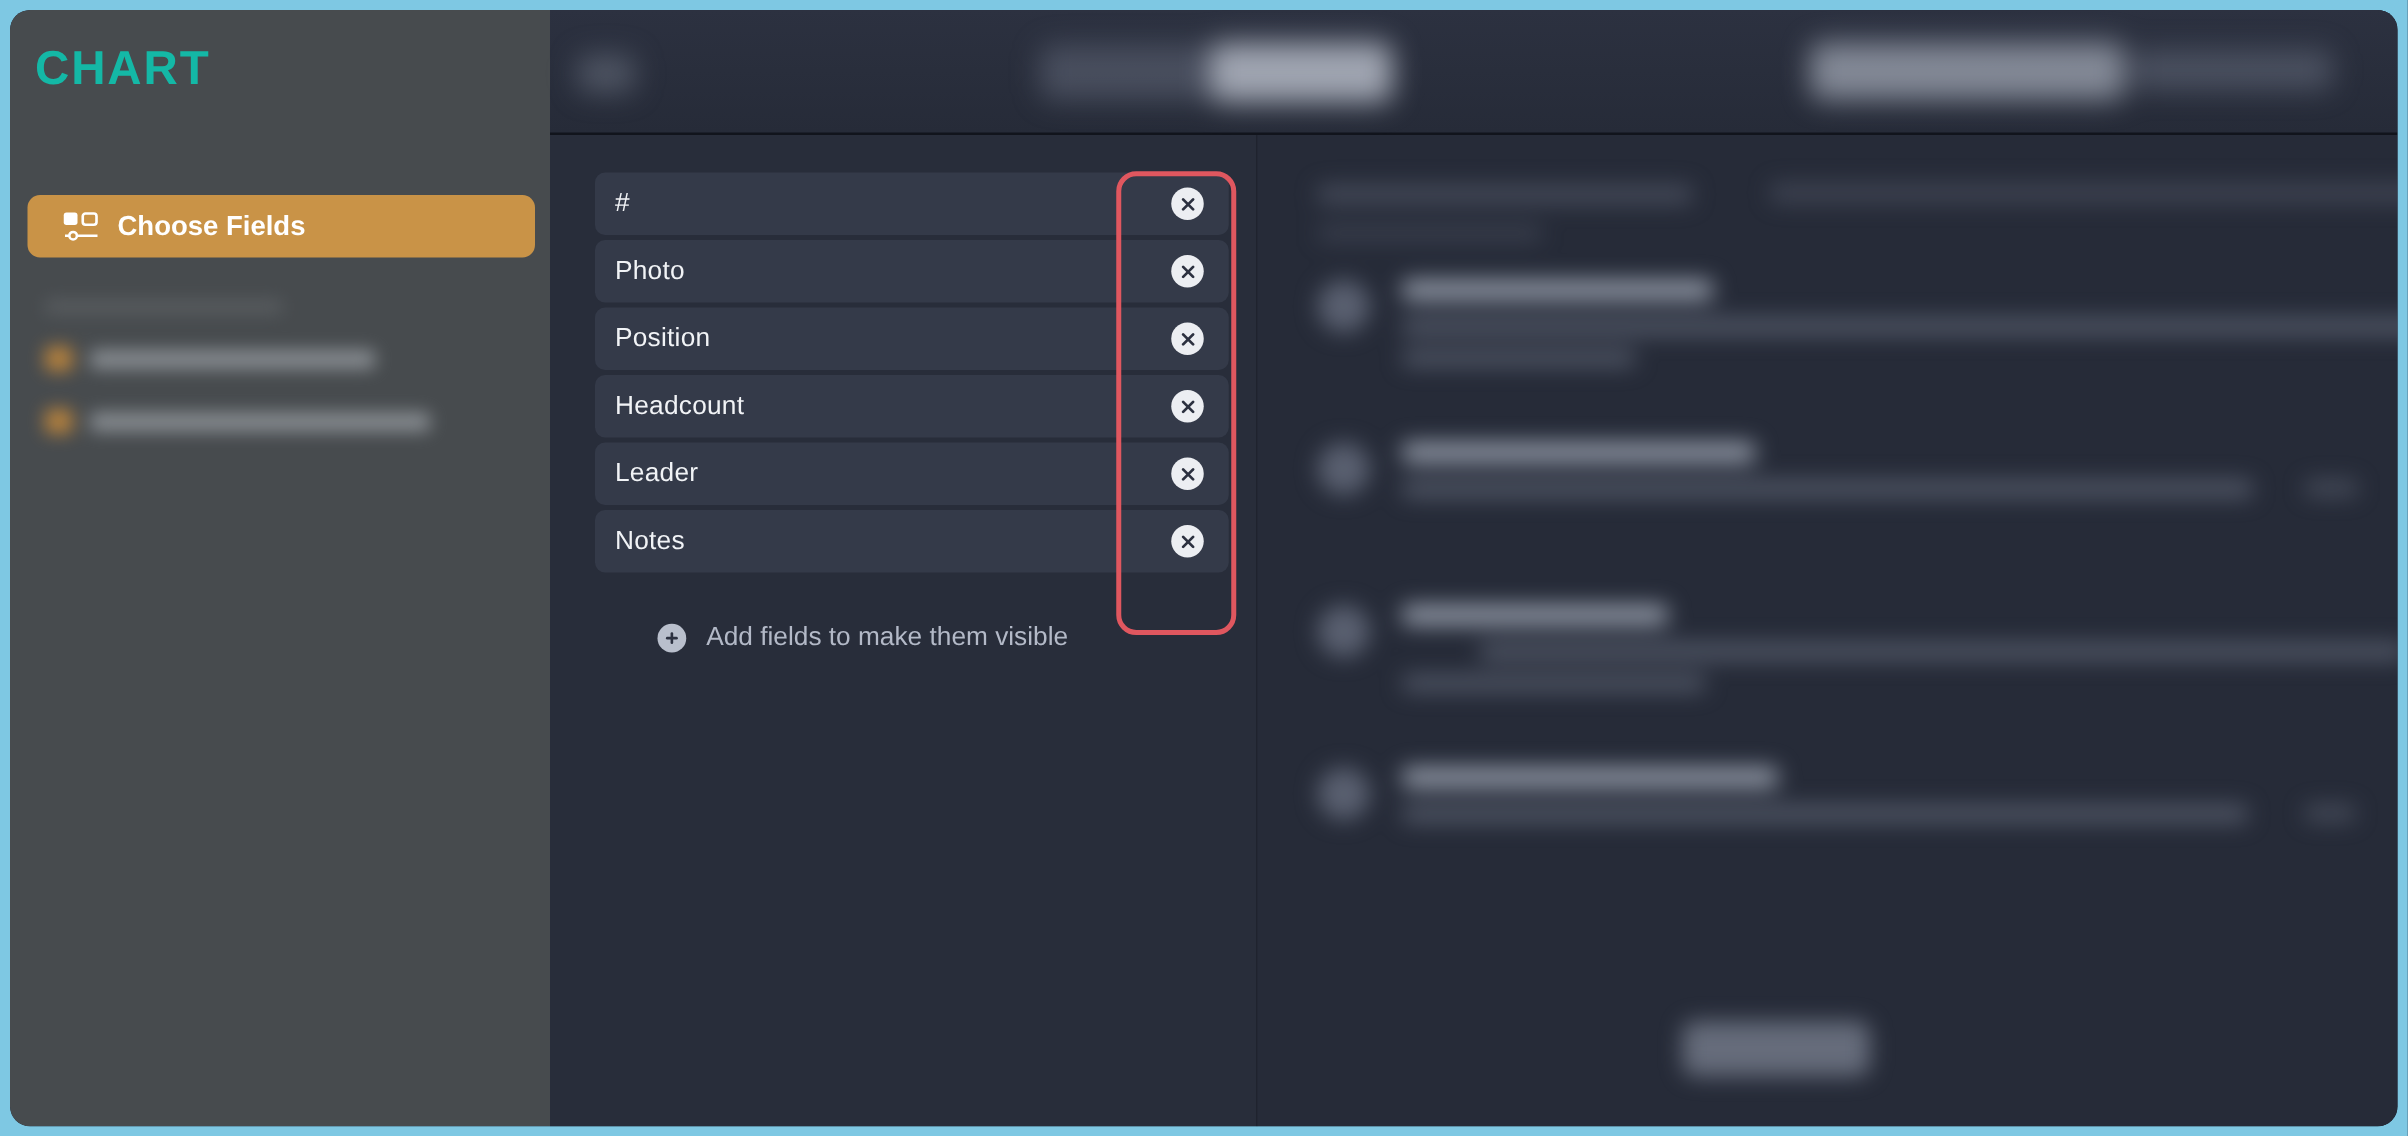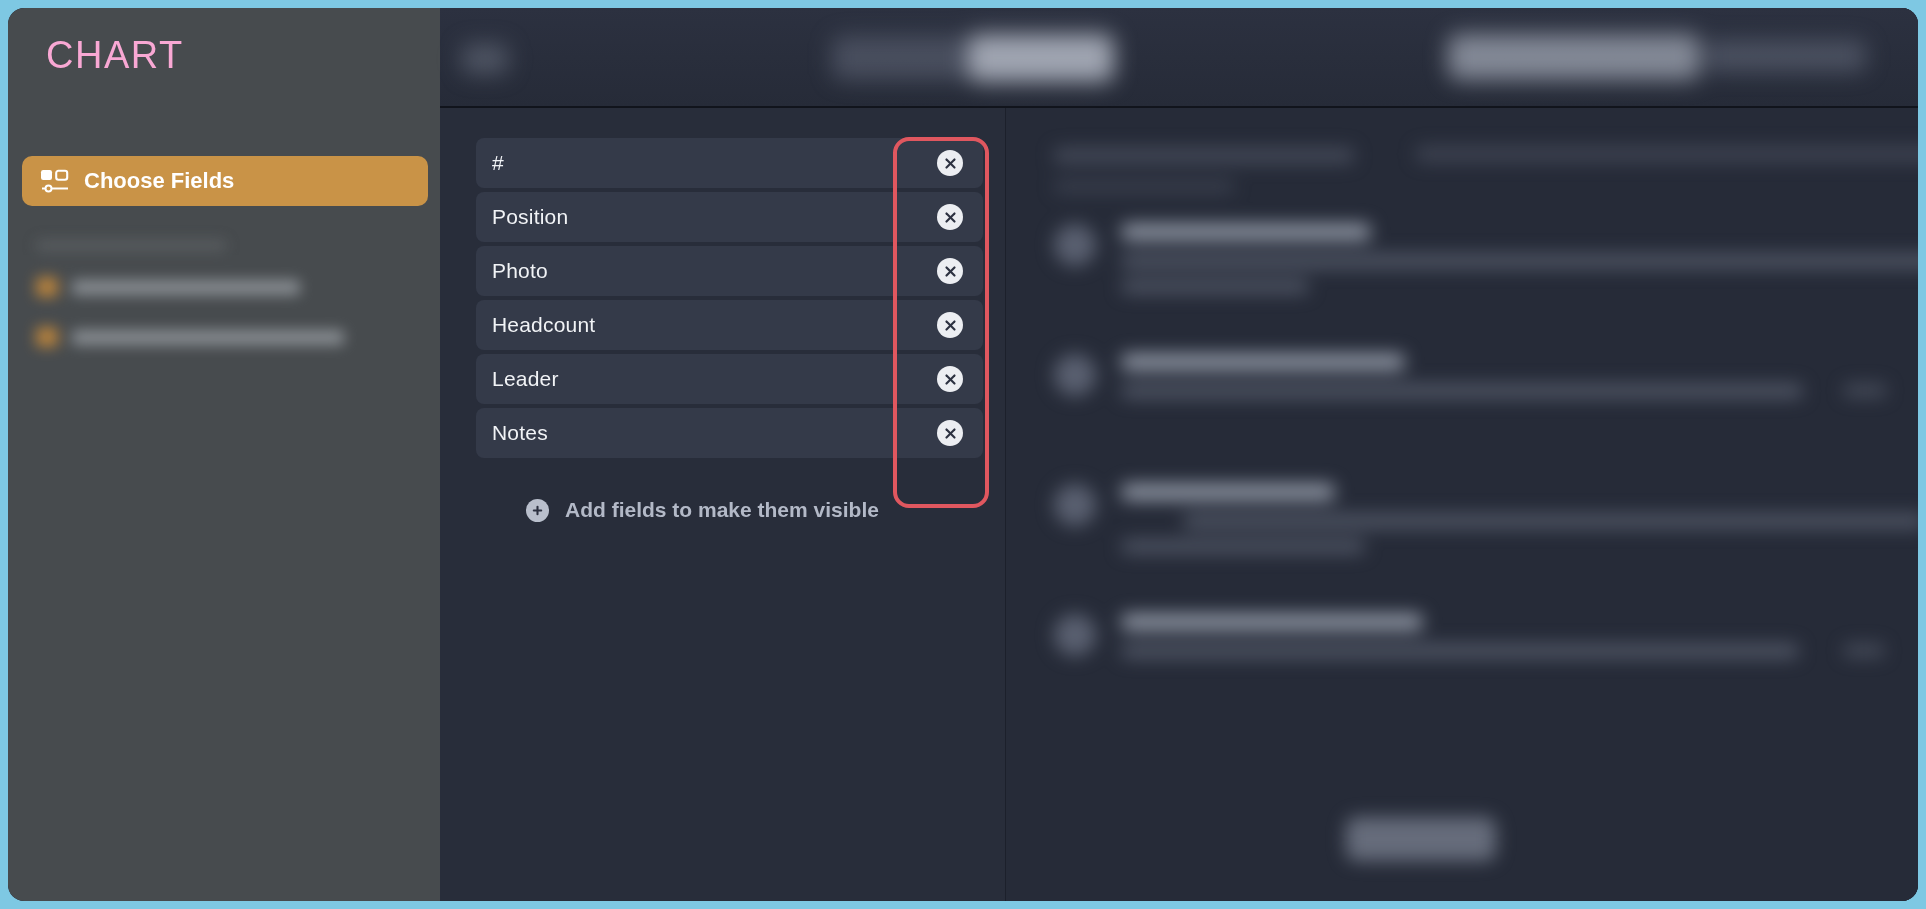--- a/index.html
+++ b/index.html
@@ -27,37 +27,37 @@
   #sidebar {
     width: 432px;
     height: 100%;
     background: #474b4e;
     flex: 0 0 432px;
     position: relative;
     border-top-left-radius: 16px;
     border-bottom-left-radius: 16px;
   }
   #sidebar-title {
-    color: #f9a8d4;
+    color: #14b8a6;
     font-size: 38px;
-    font-weight: 400;
+    font-weight: 700;
     letter-spacing: 1.5px;
-    padding: 26px 0 0 38px;
+    padding: 26px 0 0 20px;
     user-select: none;
   }
   #choose-fields-button {
     position: absolute;
     left: 14px; top: 148px;
     width: 406px; height: 50px;
     background: #c99347;
     border-radius: 10px;
     display: flex;
     align-items: center;
     gap: 14px;
-    padding-left: 18px;
+    padding-left: 28px;
     cursor: pointer;
   }
   #choose-fields-button .label {
     color: #ffffff;
     font-size: 22px;
     font-weight: 600;
   }
   .fields-icon { width: 30px; height: 26px; display: block; }
 
   
@@ -175,21 +175,20 @@
   }
   .remove-btn svg { display:block; }
 
   #add-fields-row {
     display: flex;
     align-items: center;
     gap: 16px;
     margin: 40px 0 0 86px;
     cursor: pointer;
     width: fit-content;
-    font-weight: bold;
   }
   #add-fields-row .plus-circle {
     width: 23px; height: 23px; border-radius: 50%;
     background: #b9bfcc;
     display: flex; align-items: center; justify-content: center;
     flex: 0 0 23px;
   }
   #add-fields-row .add-label {
     color: #b3b9c7;
     font-size: 21px;
@@ -295,31 +294,31 @@
             <button class="remove-btn">
               <svg width="13" height="13" viewBox="0 0 13 13">
                 <line x1="2.5" y1="2.5" x2="10.5" y2="10.5" stroke="#2c3140" stroke-width="2.2" stroke-linecap="round"></line>
                 <line x1="10.5" y1="2.5" x2="2.5" y2="10.5" stroke="#2c3140" stroke-width="2.2" stroke-linecap="round"></line>
               </svg>
             </button>
           </div>
 
 
           <div class="field-row">
+            <span class="field-label">Photo</span>
+            <button class="remove-btn">
+              <svg width="13" height="13" viewBox="0 0 13 13">
+                <line x1="2.5" y1="2.5" x2="10.5" y2="10.5" stroke="#2c3140" stroke-width="2.2" stroke-linecap="round"></line>
+                <line x1="10.5" y1="2.5" x2="2.5" y2="10.5" stroke="#2c3140" stroke-width="2.2" stroke-linecap="round"></line>
+              </svg>
+            </button>
+          </div>
+
+          <div class="field-row">
             <span class="field-label">Position</span>
-            <button class="remove-btn">
-              <svg width="13" height="13" viewBox="0 0 13 13">
-                <line x1="2.5" y1="2.5" x2="10.5" y2="10.5" stroke="#2c3140" stroke-width="2.2" stroke-linecap="round"></line>
-                <line x1="10.5" y1="2.5" x2="2.5" y2="10.5" stroke="#2c3140" stroke-width="2.2" stroke-linecap="round"></line>
-              </svg>
-            </button>
-          </div>
-
-          <div class="field-row">
-            <span class="field-label">Photo</span>
             <button class="remove-btn">
               <svg width="13" height="13" viewBox="0 0 13 13">
                 <line x1="2.5" y1="2.5" x2="10.5" y2="10.5" stroke="#2c3140" stroke-width="2.2" stroke-linecap="round"></line>
                 <line x1="10.5" y1="2.5" x2="2.5" y2="10.5" stroke="#2c3140" stroke-width="2.2" stroke-linecap="round"></line>
               </svg>
             </button>
           </div>
 
           <div class="field-row">
             <span class="field-label">Headcount</span>

